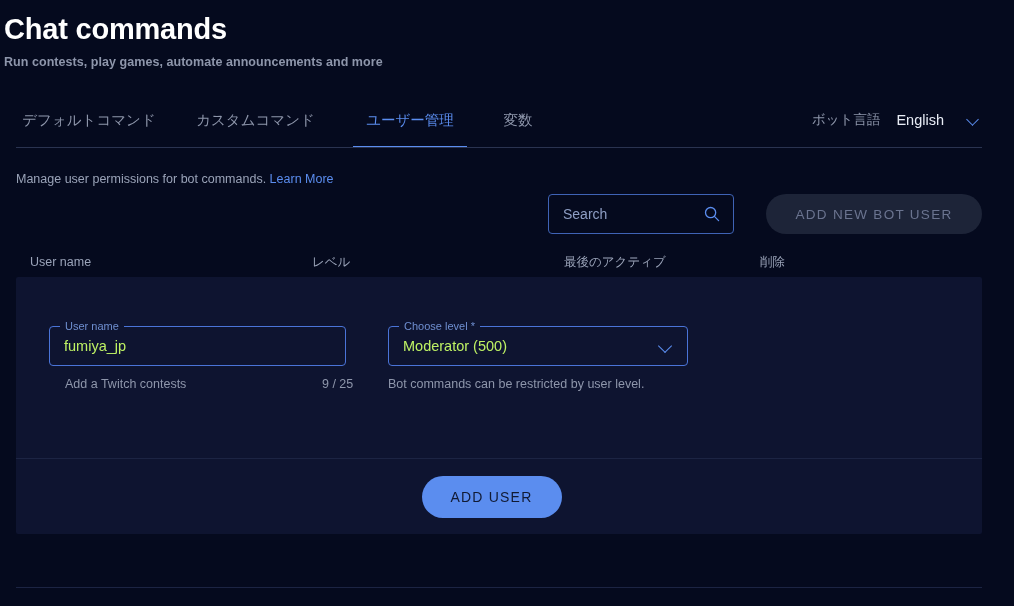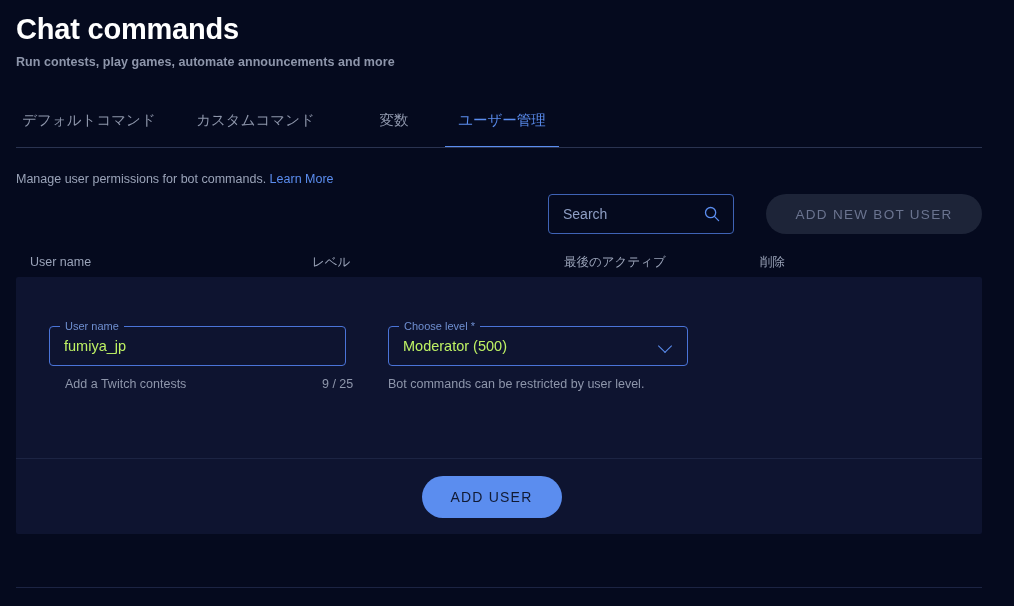--- a/index.html
+++ b/index.html
@@ -6,21 +6,21 @@
   html, body {
     margin: 0; padding: 0;
     width: 1014px; height: 606px;
     background: #050a1e;
     font-family: "Liberation Sans", sans-serif;
     overflow: hidden;
   }
   .page { position: relative; width: 1014px; height: 606px; background: #050a1e; }
 
   
-  .header { padding: 12px 0 0 16px; }
+  .header { padding: 12px 0 0 4px; }
   .page-title {
     font-size: 29px; font-weight: bold; color: #ffffff;
     letter-spacing: -0.2px; line-height: 34px; margin: 0;
   }
   .page-subtitle {
     font-size: 12.5px; color: #8e96ab; font-weight: bold;
     margin-top: 9px; letter-spacing: 0.05px;
   }
 
   
@@ -179,26 +179,31 @@
   </div>
 
   <div class="tabbar">
     <div class="tabs">
       <div class="tab tab-0">
         <span>デフォルトコマンド</span>
       </div>
       <div class="tab tab-1">
         <span>カスタムコマンド</span>
       </div>
+      <div class="tab tab-2 active">
+        <span>ユーザー管理</span>
+      </div>
       <div class="tab tab-3">
         <span>変数</span>
       </div>
-      <div class="tab tab-2 active">
-        <span>ユーザー管理</span>
-      </div>
+    </div>
+    <div class="tabbar-right">
+      <span class="bot-lang-label">ボット言語</span>
+      <span class="bot-lang-value">English</span>
+      <span class="chev"></span>
     </div>
     <div class="tab-divider"></div>
   </div>
 
   <div class="toolbar">
     <div class="manage-text">
       <span>Manage user permissions for bot commands.</span>
       <span class="link">Learn More</span>
     </div>
   </div>

